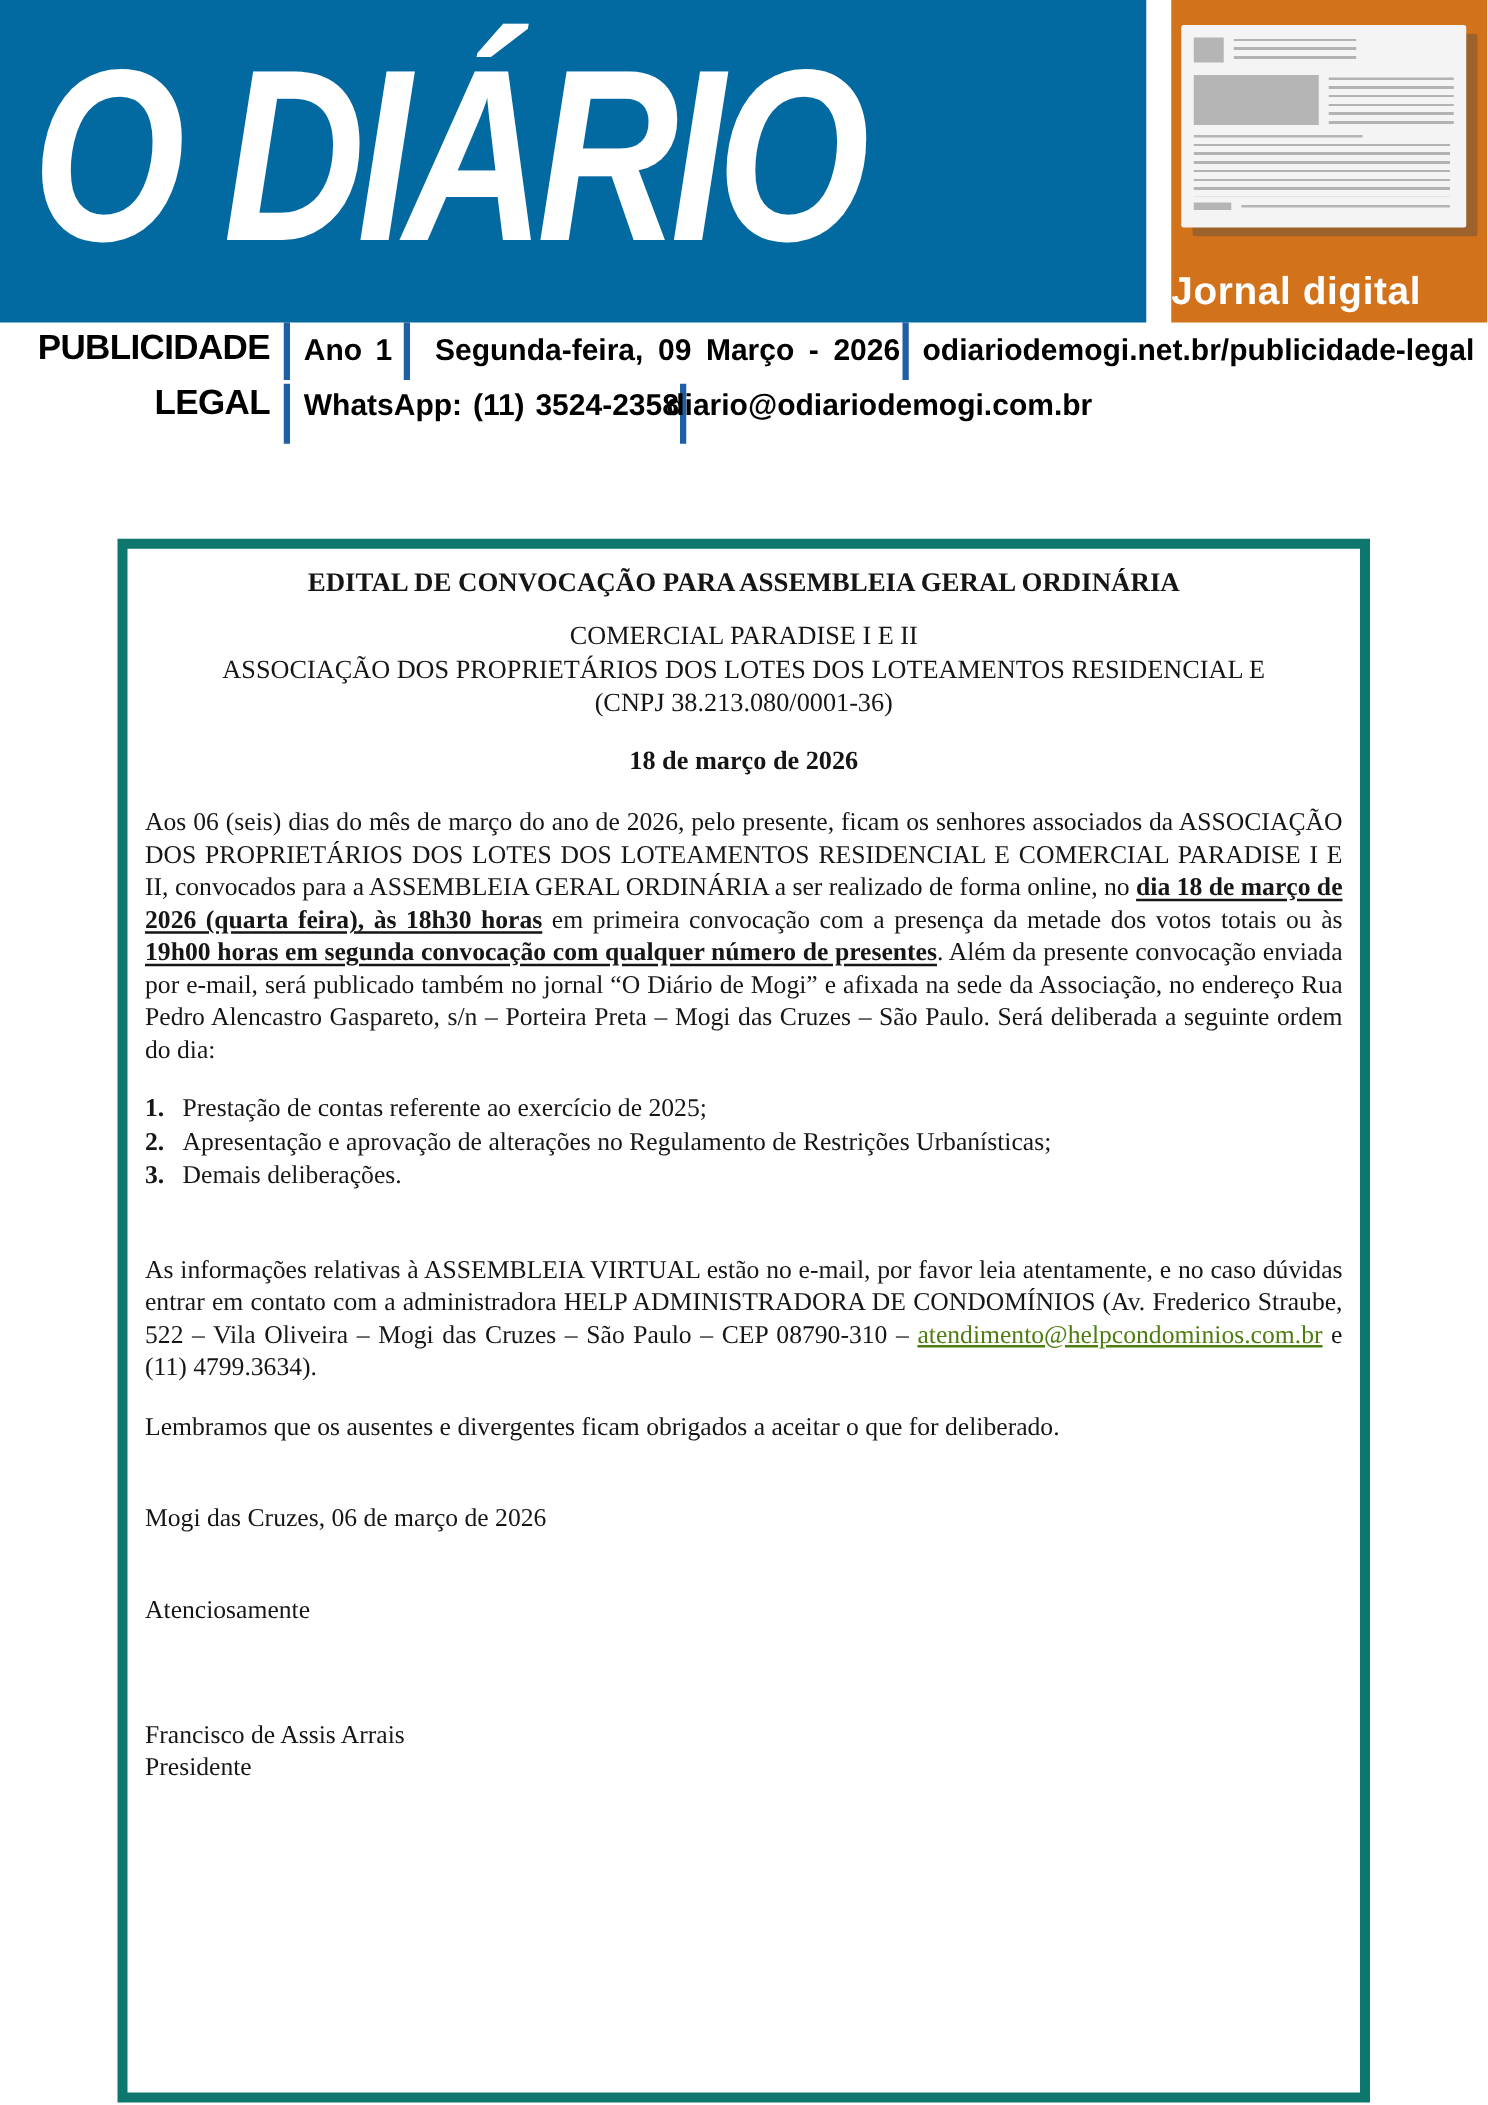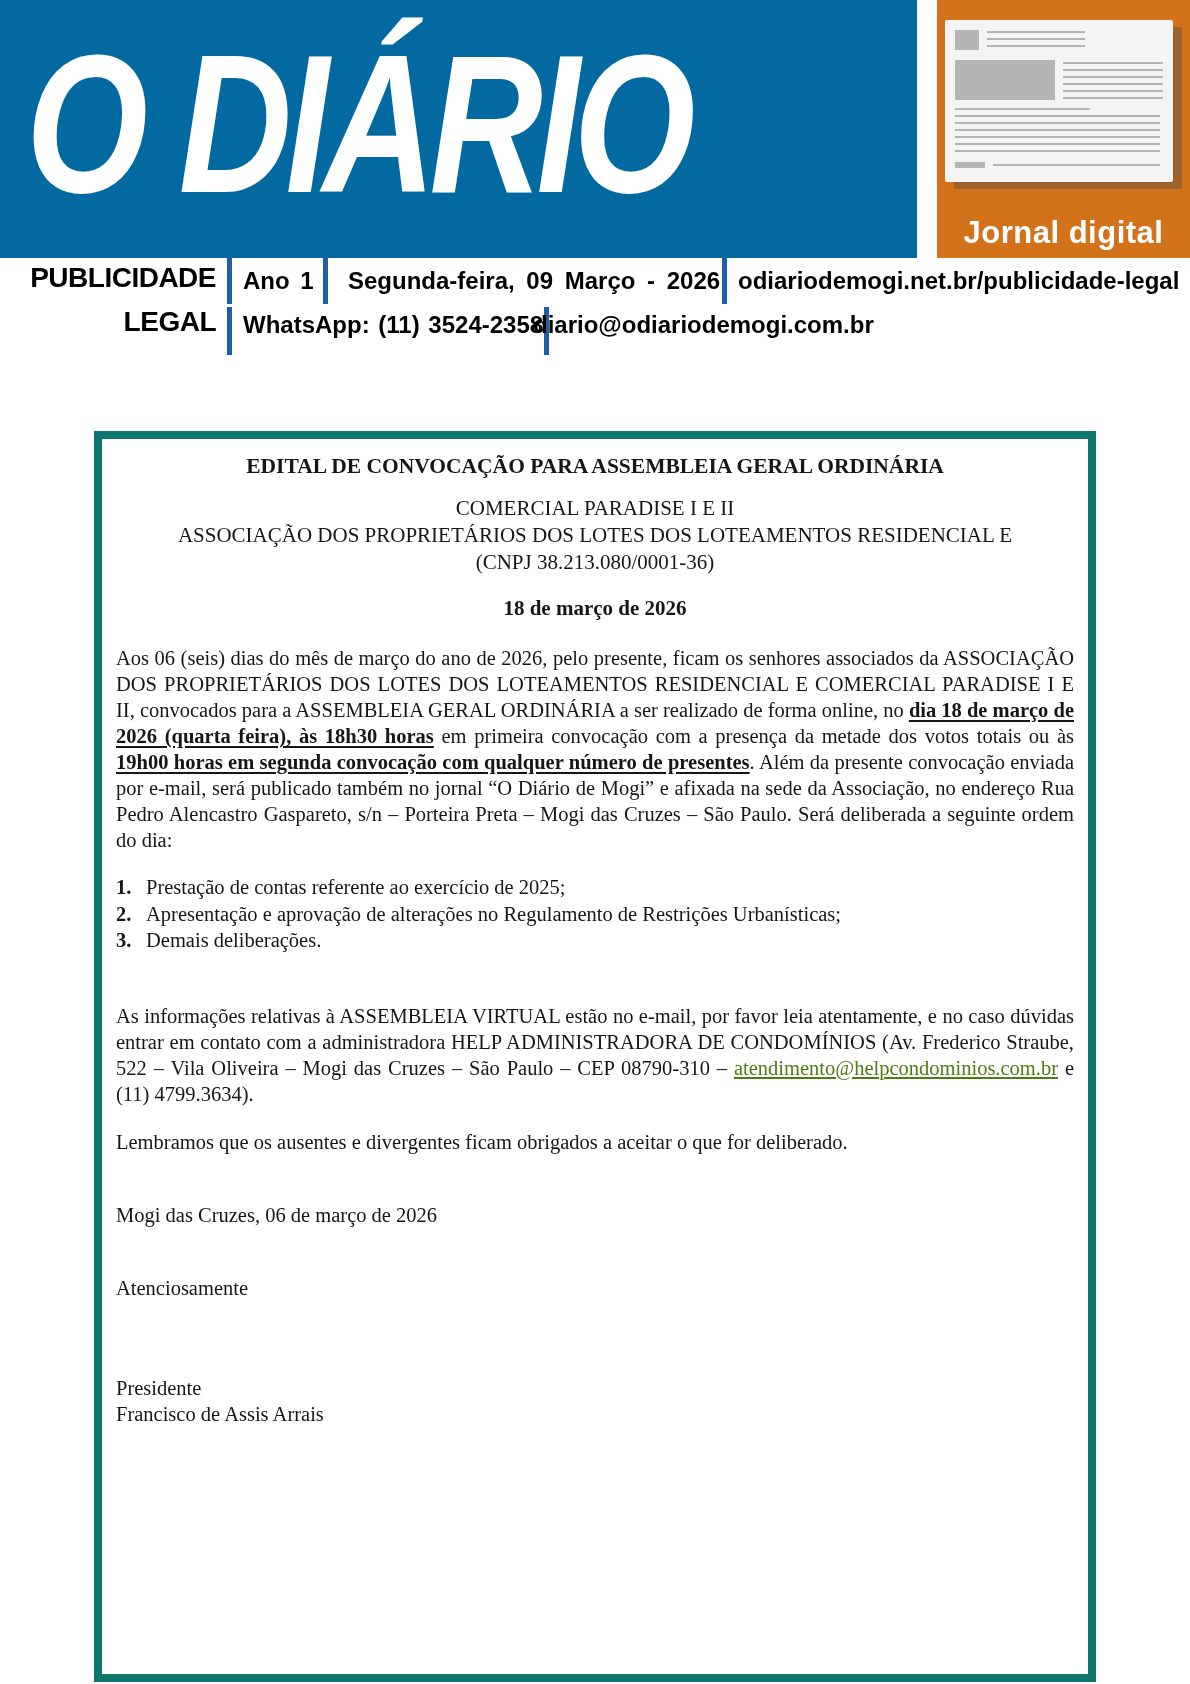--- a/index.html
+++ b/index.html
@@ -9,21 +9,21 @@
   
   .masthead{position:absolute;left:0;top:0;width:917px;height:258px;background:#0369a1;overflow:hidden;}
   .logo{position:absolute;left:26px;top:50%;transform:translateY(-52%) scaleX(0.80);transform-origin:0 50%;
         color:#fff;font-weight:bold;font-style:italic;font-size:196px;letter-spacing:-8px;white-space:nowrap;
         font-family:"Liberation Sans","DejaVu Sans",sans-serif;}
   .digital{position:absolute;left:937px;top:0;width:253px;height:258px;background:#D2731B;}
   .newsicon{position:absolute;left:8px;top:20px;width:228px;height:162px;background:#f4f4f4;
             border-radius:2px;box-shadow:9px 7px 0 rgba(70,70,70,0.38);}
   .ni{position:absolute;background:#b5b5b5;}
   .ni-lines{position:absolute;background:repeating-linear-gradient(to bottom,#b3b3b3 0 2px,transparent 2px 7px);}
-  .digital-label{position:absolute;bottom:7px;left:0;width:100%;text-align:center;color:#fff;
+  .digital-label{position:absolute;bottom:7px;left:0;width:100%;color:#fff;
                  font-weight:800;font-size:31px;letter-spacing:0.5px;}
 
   
   .pubbar{position:absolute;left:0;top:258px;width:1190px;height:102px;color:#000;}
   .pub-word{position:absolute;left:0;width:216px;text-align:right;font-weight:900;font-size:28px;
             letter-spacing:-0.5px;line-height:32px;}
   .pw1{top:4px;} .pw2{top:48px;}
   .vbar{position:absolute;width:5px;background:#1F5FA5;}
   .b-a{left:227px;top:0;height:46px;}   .b-b{left:323px;top:0;height:46px;}
   .b-c{left:722px;top:0;height:46px;}   .b-d{left:227px;top:49px;height:48px;}
@@ -123,18 +123,18 @@
 
     <div class="p p2"><span>As informações relativas à ASSEMBLEIA VIRTUAL estão no e-mail, por favor leia atentamente, e no caso dúvidas entrar em contato com a administradora HELP ADMINISTRADORA DE CONDOMÍNIOS (Av. Frederico Straube, 522 – Vila Oliveira – Mogi das Cruzes – São Paulo – CEP 08790-310 – </span><a class="email" href="#">atendimento@helpcondominios.com.br</a><span> e (11) 4799.3634).</span></div>
 
     <div class="p3">Lembramos que os ausentes e divergentes ficam obrigados a aceitar o que for deliberado.</div>
 
     <div class="dateline">Mogi das Cruzes, 06 de março de 2026</div>
 
     <div class="closing">Atenciosamente</div>
 
     <div class="sig">
+      <div>Francisco de Assis Arrais</div>
       <div>Presidente</div>
-      <div>Francisco de Assis Arrais</div>
     </div>
   </div>
 
 </div>
 
 </body></html>

